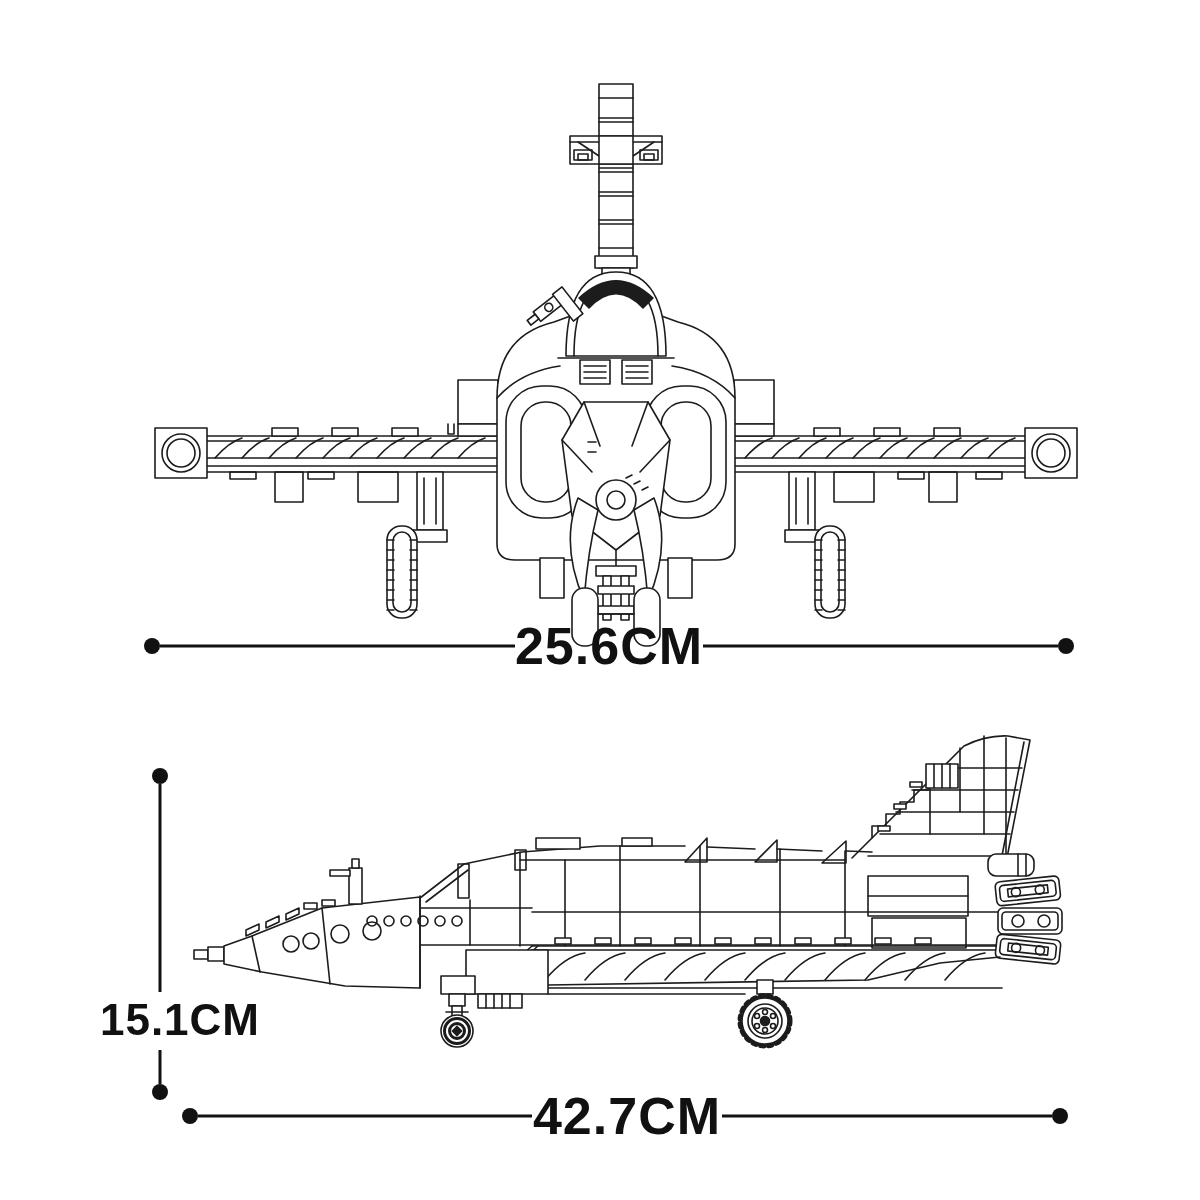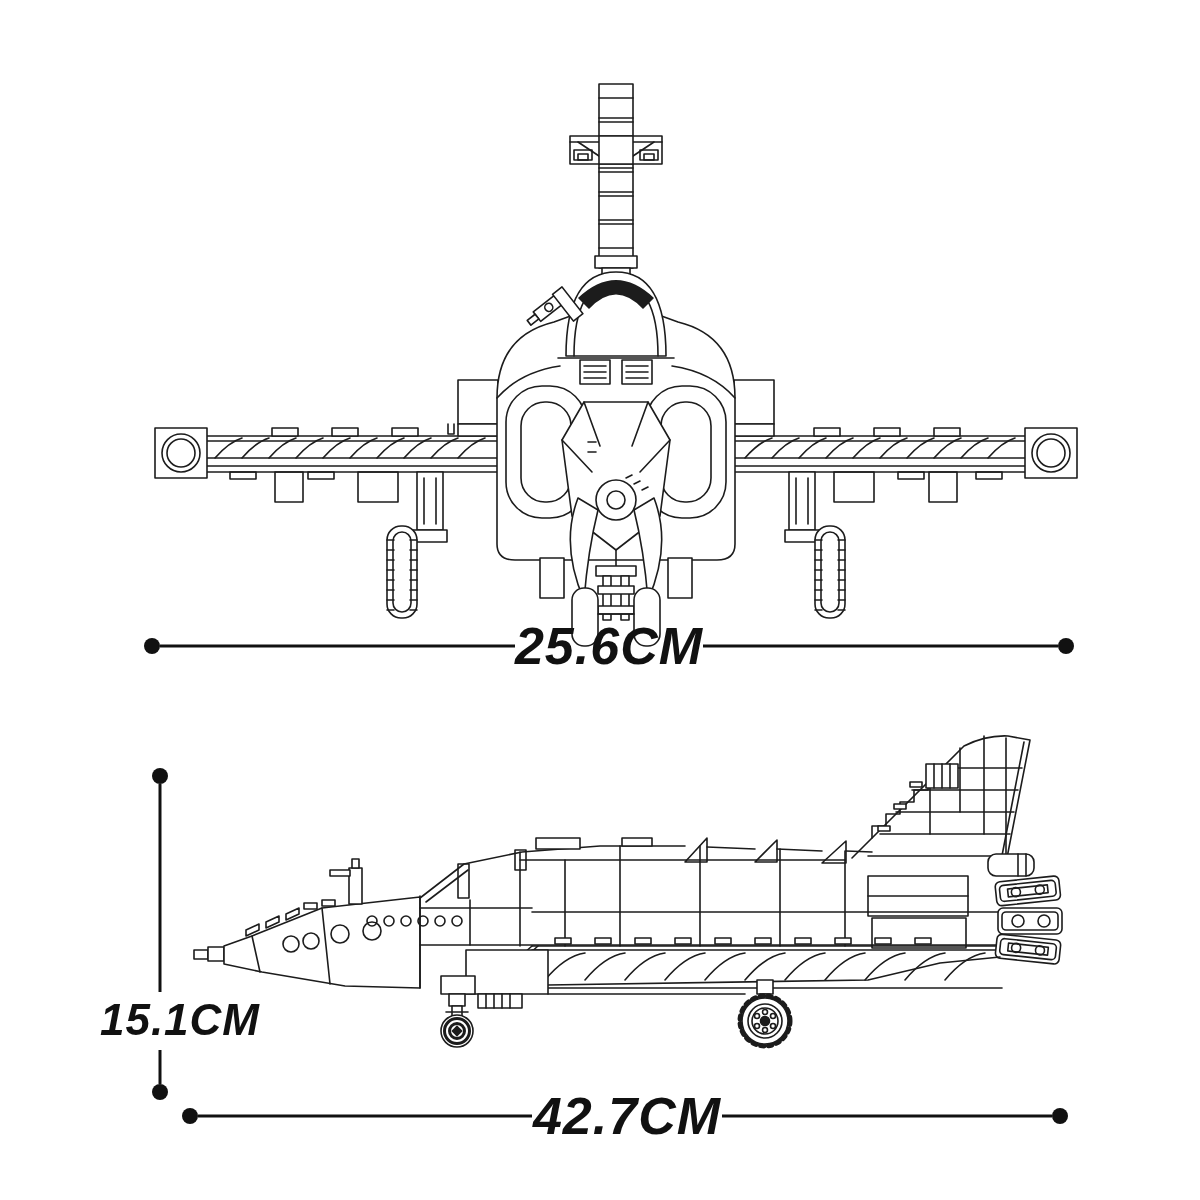--- a/index.html
+++ b/index.html
@@ -1,17 +1,17 @@
 <!DOCTYPE html>
 <html><head>
 <meta charset="utf-8">
 <style>
   html,body{margin:0;padding:0;background:#ffffff;}
   .stage{position:relative;width:1200px;height:1200px;background:#ffffff;overflow:hidden;
-         font-family:"Liberation Sans",sans-serif;font-style:italic;}
+         font-family:"Liberation Sans",sans-serif;}
   svg{display:block}
   .dim-label{font-family:"Liberation Sans",sans-serif;font-weight:bold;fill:#111111;}
   .lbl-lg{font-size:52px;letter-spacing:1px;}
   .lbl-md{font-size:44px;letter-spacing:1px;}
 </style>
 </head>
 <body>
 
 <div class="stage">
 <svg width="1200" height="1200" viewBox="0 0 1200 1200" xmlns="http://www.w3.org/2000/svg">

